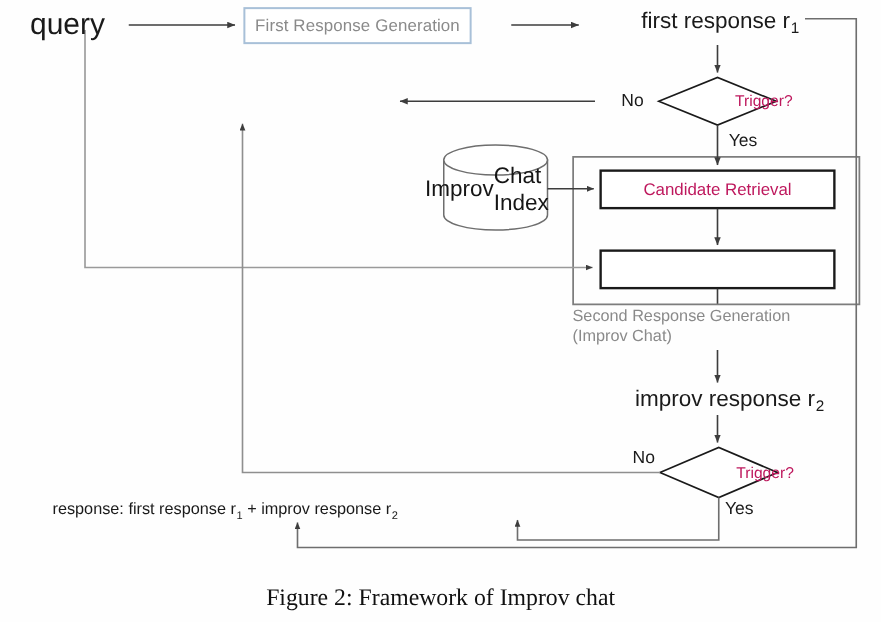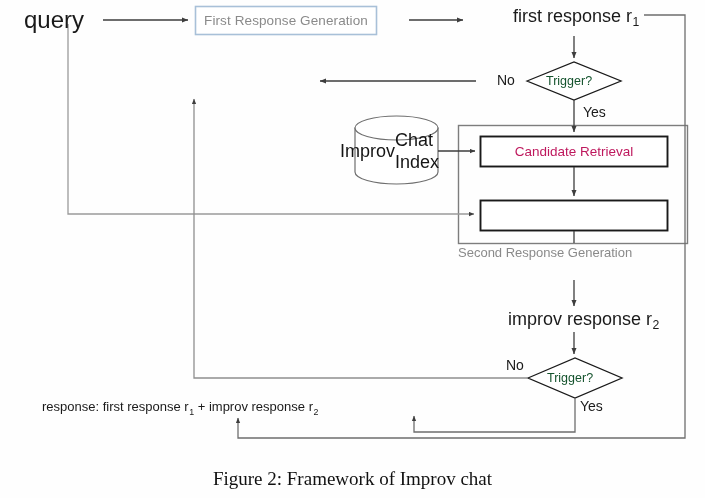--- a/index.html
+++ b/index.html
@@ -77,22 +77,23 @@
     left: 458px; top: 245px;
     width: 230px;
     text-align: left;
     font-size: 13px;
     color: #8a8a8a;
     line-height: 1.25;
   }
   .diamond-text {
     position: absolute;
     font-size: 12.5px;
-    color: #14532d;
+    color: #be185d;
     white-space: nowrap;
+    margin-left: 42px;
   }
   #diamond1-text { left: 546px; top: 74px; }
   #diamond2-text { left: 547px; top: 371px; }
 
   .branch {
     position: absolute;
     font-size: 14px;
     color: #1a1a1a;
     white-space: nowrap;
   }
@@ -182,20 +183,21 @@
   <div id="db-text">
     <span>Improv</span>
     <span>Chat Index</span>
   </div>
 
   <div id="box-candidate-text">Candidate Retrieval</div>
 
 
   <div id="group-caption">
     <div>Second Response Generation</div>
+    <div>(Improv Chat)</div>
   </div>
 
   <div class="diamond-text" id="diamond1-text">Trigger?</div>
   <div class="diamond-text" id="diamond2-text">Trigger?</div>
 
   <div class="branch" id="branch-no-1">No</div>
   <div class="branch" id="branch-yes-1">Yes</div>
   <div class="branch" id="branch-no-2">No</div>
   <div class="branch" id="branch-yes-2">Yes</div>
 

